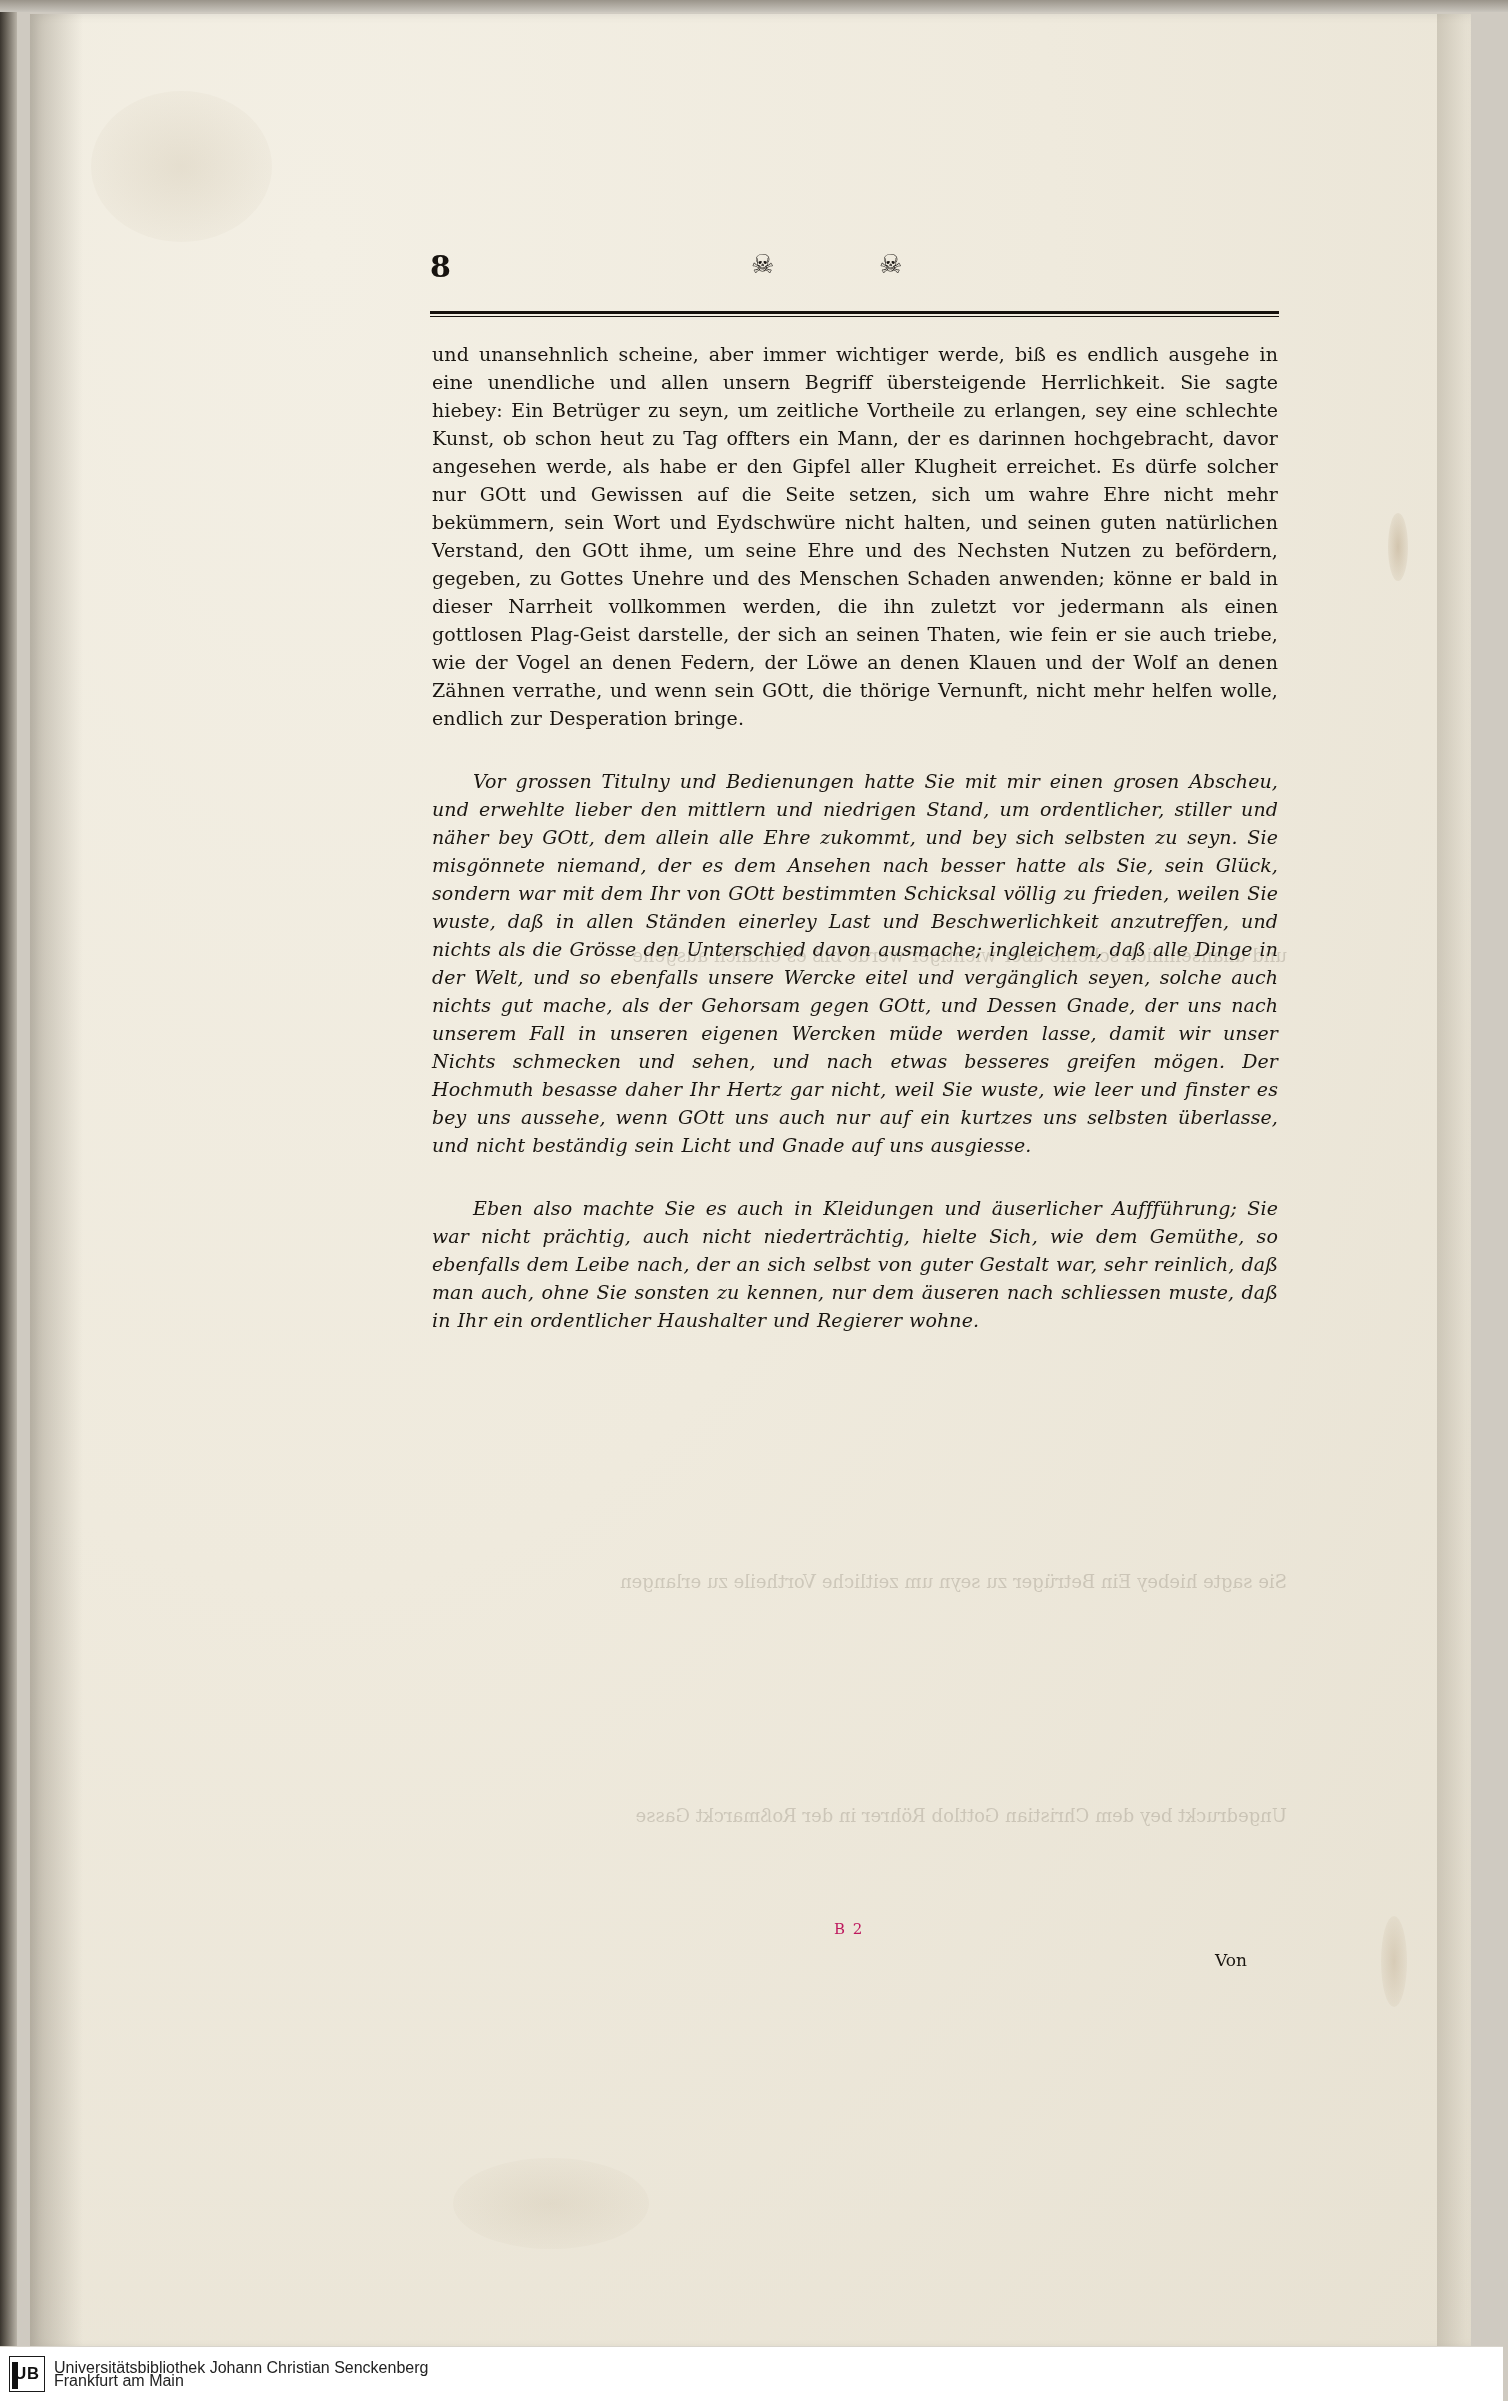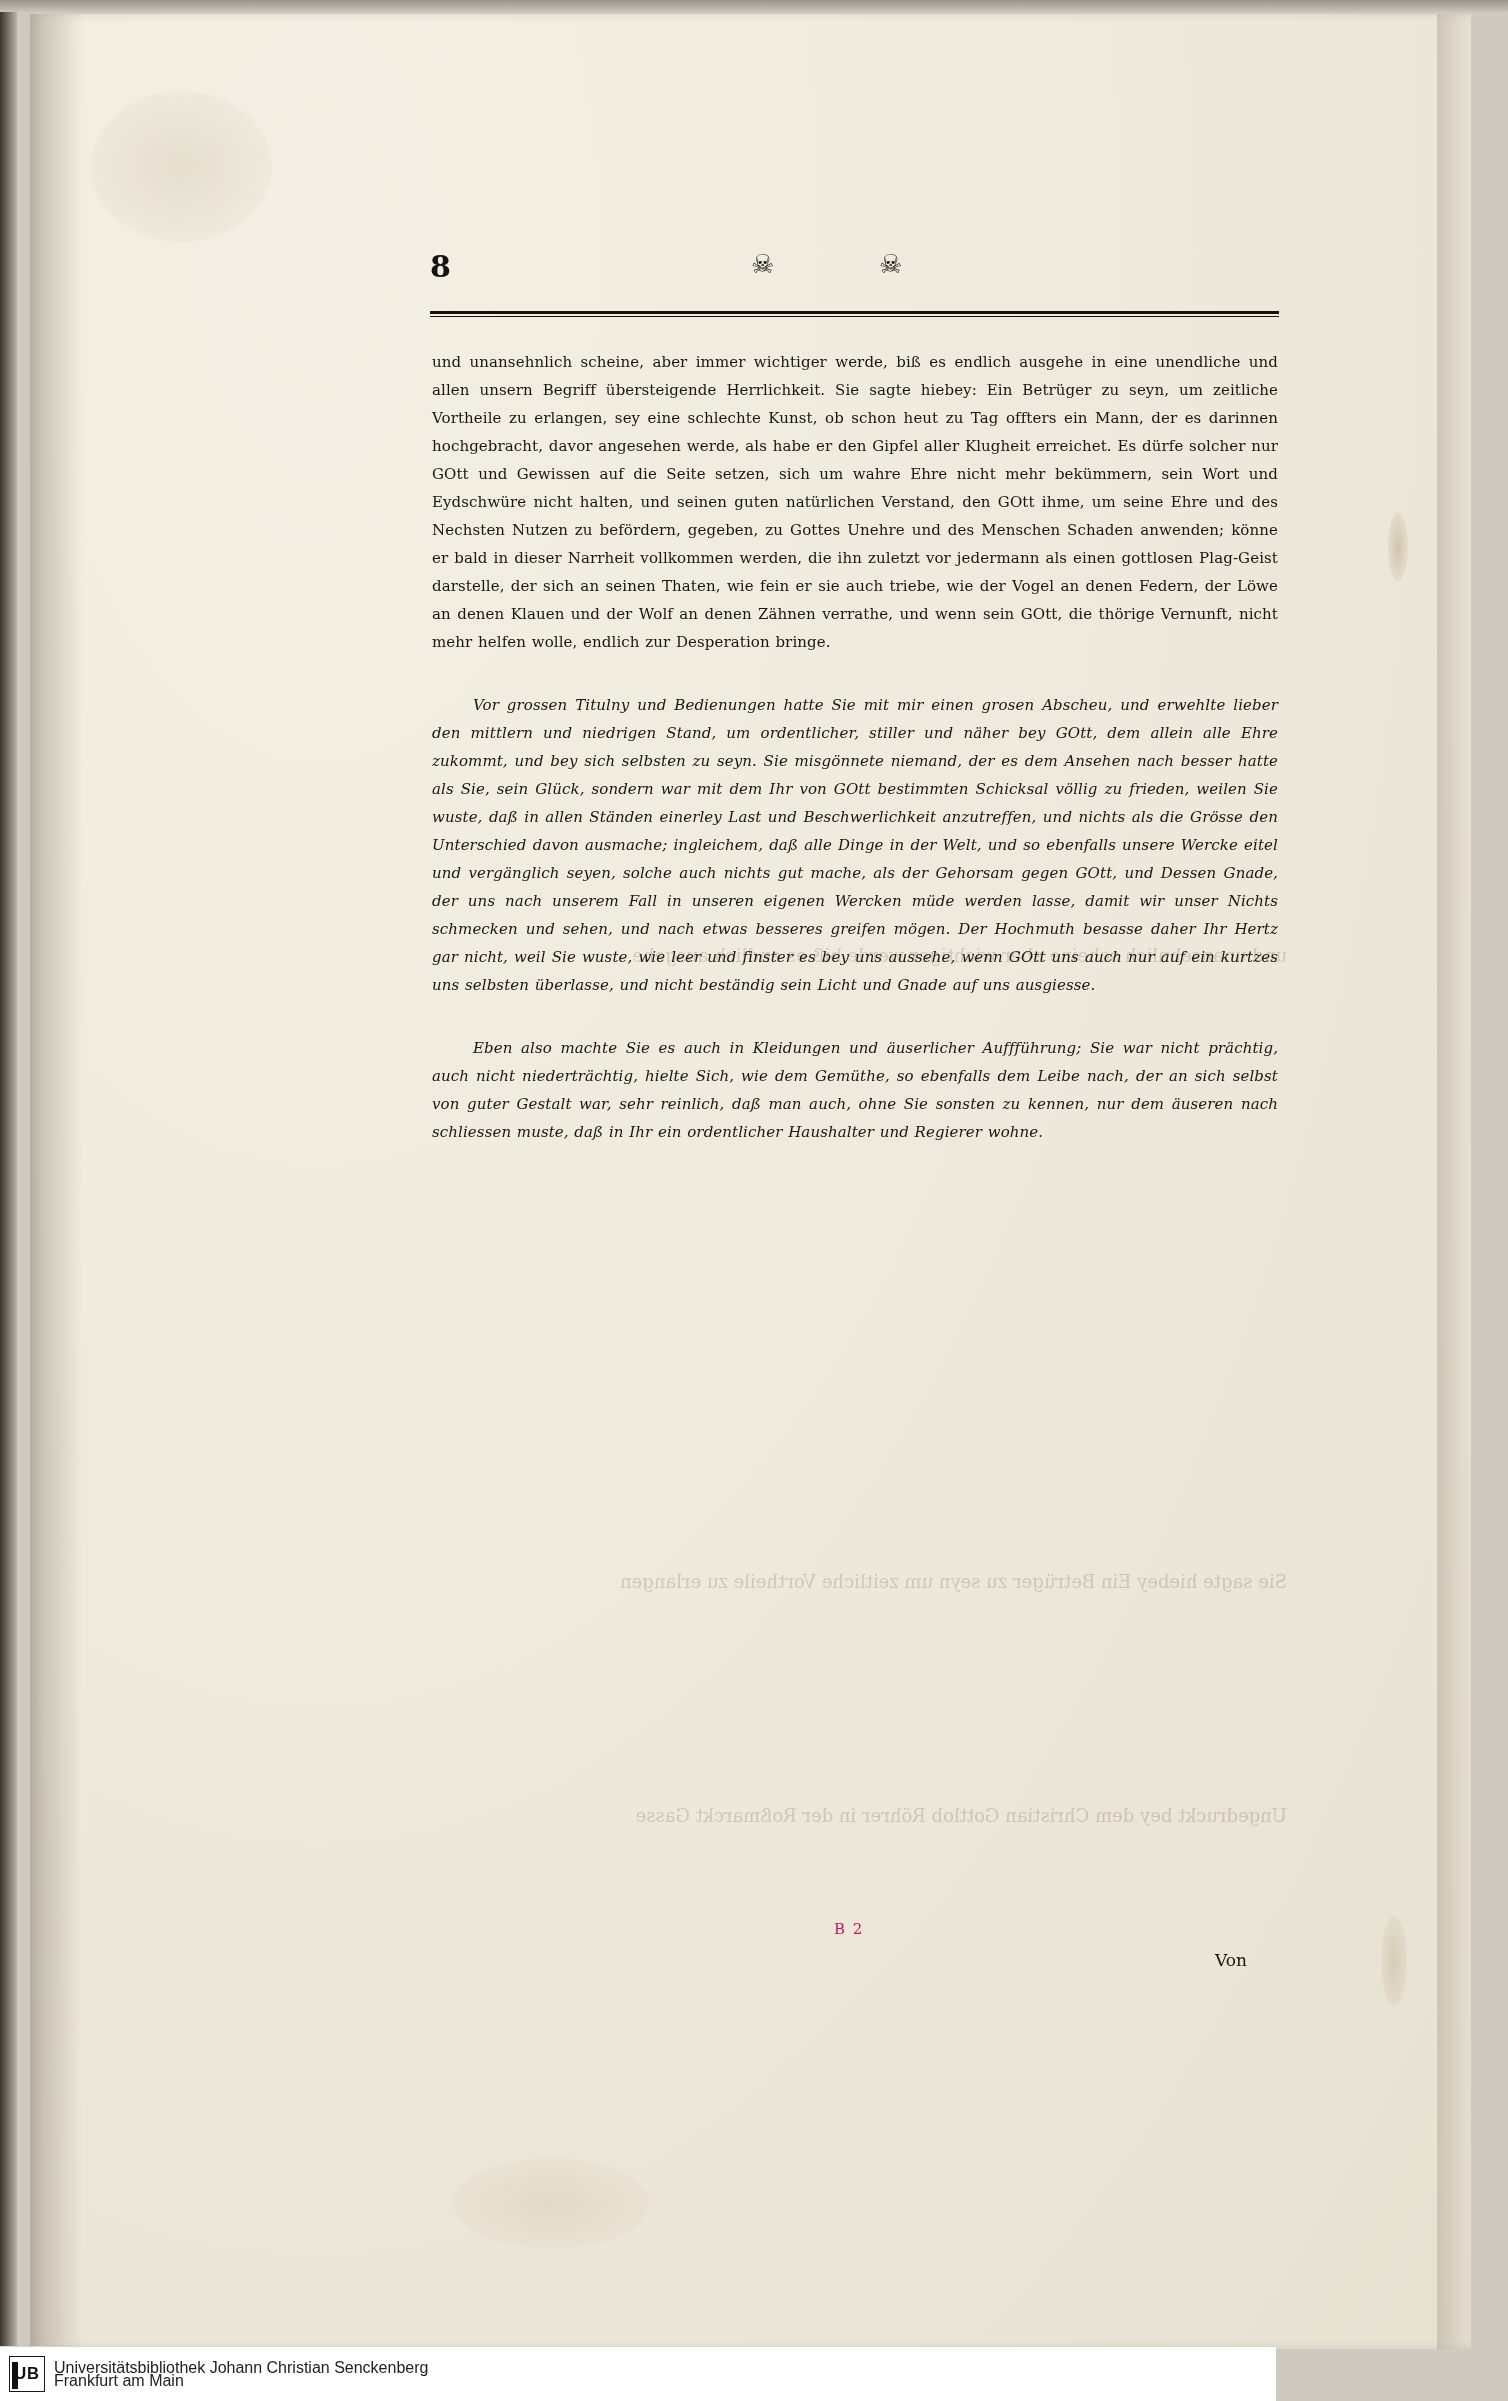--- a/index.html
+++ b/index.html
@@ -98,23 +98,23 @@
     padding-top: 2.3px;
   }
   #body {
     position: absolute;
     left: 432px;
     top: 340px;
     width: 846px;
     color: #1a1611;
   }
   p.para {
-    margin: 8px 0 35px 0;
-    font-family: "DejaVu Serif", serif;
-    font-size: 15px;
+    margin: 0 0 35px 0;
+    font-family: "DejaVu Serif", serif;
+    font-size: 19px;
     line-height: 28px;
     text-align: justify;
     text-justify: inter-word;
     letter-spacing: 0.1px;
     word-spacing: 0.8px;
     color: #1a1611;
   }
   p.para.indent { text-indent: 41px; font-style: italic; }
   .catchword {
     position: absolute;
@@ -140,21 +140,21 @@
     width: 853px;
     transform: scaleX(-1);
     pointer-events: none;
     user-select: none;
   }
   
   #footer {
     position: absolute;
     left: 0;
     bottom: 0;
-    width: 1276px;
+    width: 1503px;
     height: 54px;
     background: #ffffff;
     border-top: 0.8px solid #d8d4cc;
   }
   #logo {
     position: absolute;
     left: 9px;
     top: 9px;
     width: 36px;
     height: 36px;

